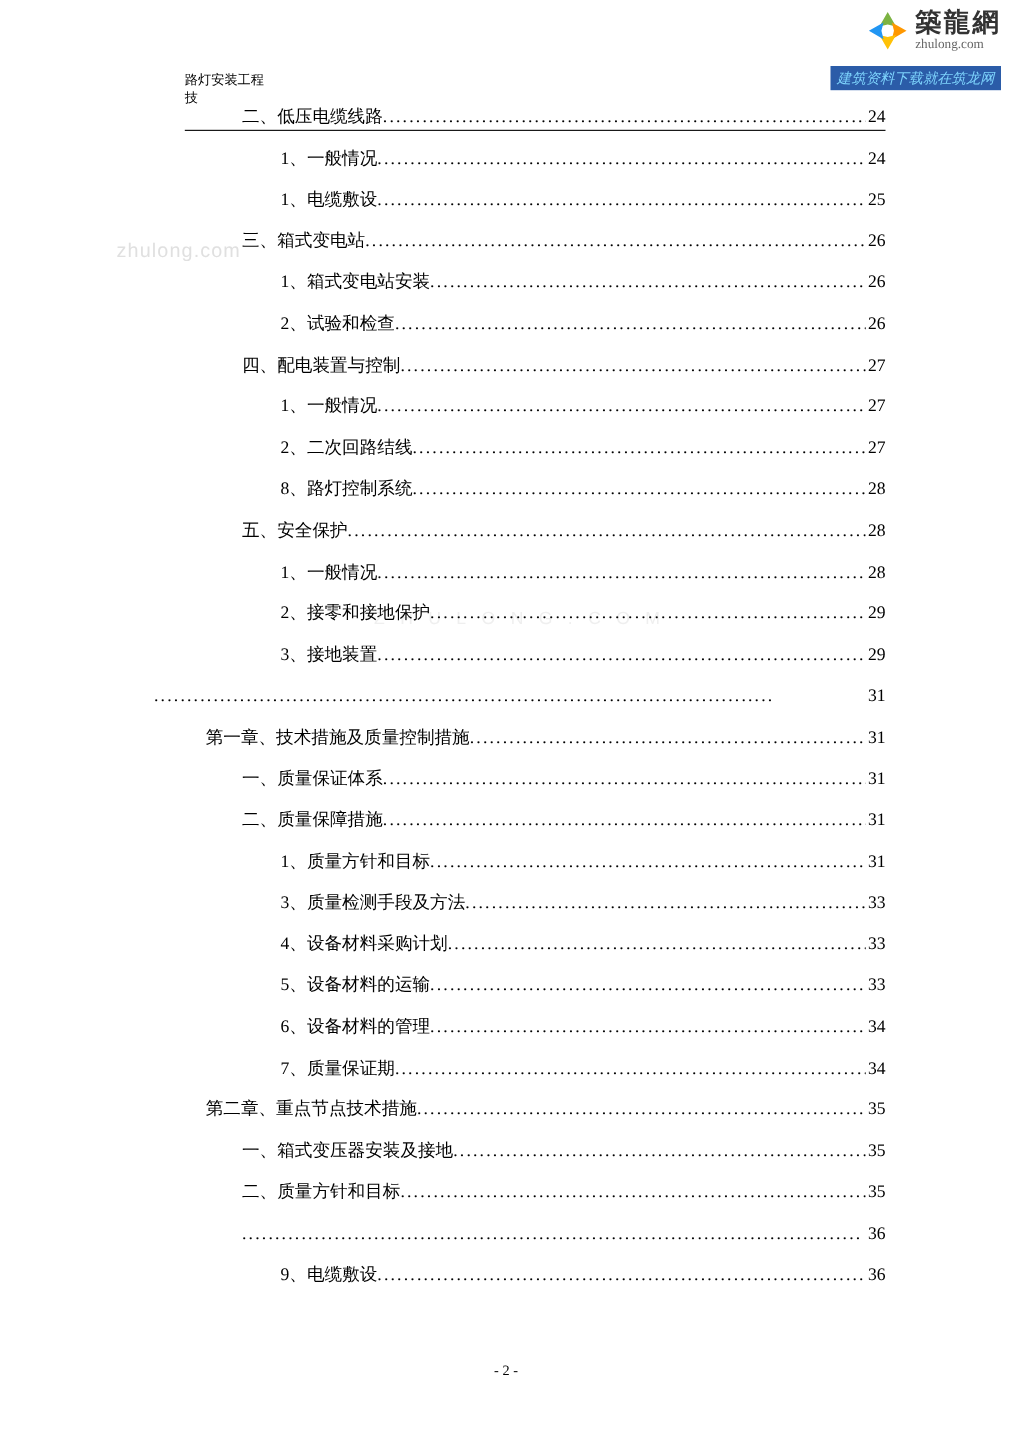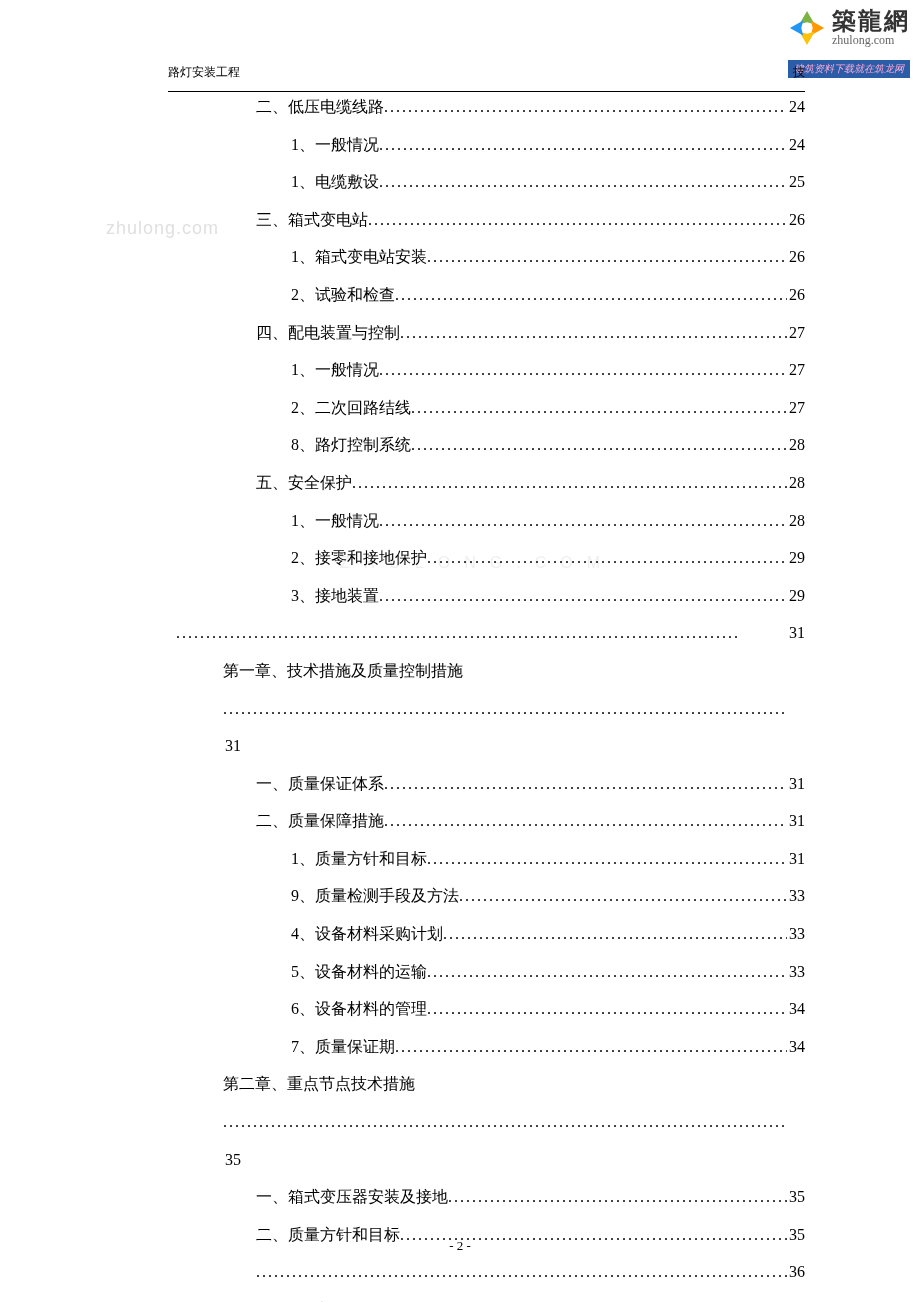--- a/index.html
+++ b/index.html
@@ -45,22 +45,22 @@
     }
     .logo-en {
       font-size: 12px;
       color: #666;
     }
     .banner {
       position: absolute;
       top: 60px;
       right: 10px;
       background: #2b5ca8;
-      color: #f9a8d4;
-      font-size: 10px;
+      color: #7dd3fc;
+      font-size: 13px;
       padding: 2px 6px;
       font-style: italic;
       font-family: "SimHei", sans-serif;
     }
     .watermark {
       position: absolute;
       top: 218px;
       left: 106px;
       color: #e0e0e0;
       font-size: 18px;
@@ -75,61 +75,61 @@
       font-size: 16px;
       font-family: Arial, sans-serif;
       letter-spacing: 14px;
     }
     .header {
       position: absolute;
       top: 64px;
       left: 168px;
       right: 115px;
       border-bottom: 1.5px solid #000;
-      padding-bottom: 10px;
+      padding-bottom: 20px;
       display: flex;
       justify-content: space-between;
       font-size: 12px;
       font-family: Liberation Sans, sans-serif;
+      flex-direction: column;
     }
     .header-right {
       font-size: 12px;
     }
     .content {
       position: absolute;
       top: 88px;
       left: 140px;
       right: 115px;
     }
     .toc-line {
       font-size: 16px;
       line-height: 2.35;
       display: flex;
       align-items: baseline;
       white-space: nowrap;
-      margin-left: 36px;
     }
     .toc-label {
       flex-shrink: 0;
     }
     .toc-dots {
       flex: 1;
       overflow: hidden;
       letter-spacing: 2px;
     }
     .toc-dots::before {
       content: "..............................................................................................";
       font-family: serif;
     }
     .toc-page {
       flex-shrink: 0;
       padding-left: 2px;
     }
     .indent-0 { padding-left: 0px; }
-    .indent-1 { padding-left: 47px; flex-direction: column; }
+    .indent-1 { padding-left: 47px; }
     .indent-2 { padding-left: 80px; }
     .indent-3 { padding-left: 115px; }
     .page-number {
       position: absolute;
       bottom: 48px;
       left: 0;
       right: 0;
       text-align: center;
       font-size: 13px;
     }
@@ -251,21 +251,21 @@
       <span class="toc-label">二、质量保障措施</span>
       <span class="toc-dots"></span>
       <span class="toc-page">31</span>
     </div>
     <div class="toc-line indent-3">
       <span class="toc-label">1、质量方针和目标</span>
       <span class="toc-dots"></span>
       <span class="toc-page">31</span>
     </div>
     <div class="toc-line indent-3">
-      <span class="toc-label">9、质量检测手段及方法</span>
+      <span class="toc-label">3、质量检测手段及方法</span>
       <span class="toc-dots"></span>
       <span class="toc-page">33</span>
     </div>
     <div class="toc-line indent-3">
       <span class="toc-label">4、设备材料采购计划</span>
       <span class="toc-dots"></span>
       <span class="toc-page">33</span>
     </div>
     <div class="toc-line indent-3">
       <span class="toc-label">5、设备材料的运输</span>

